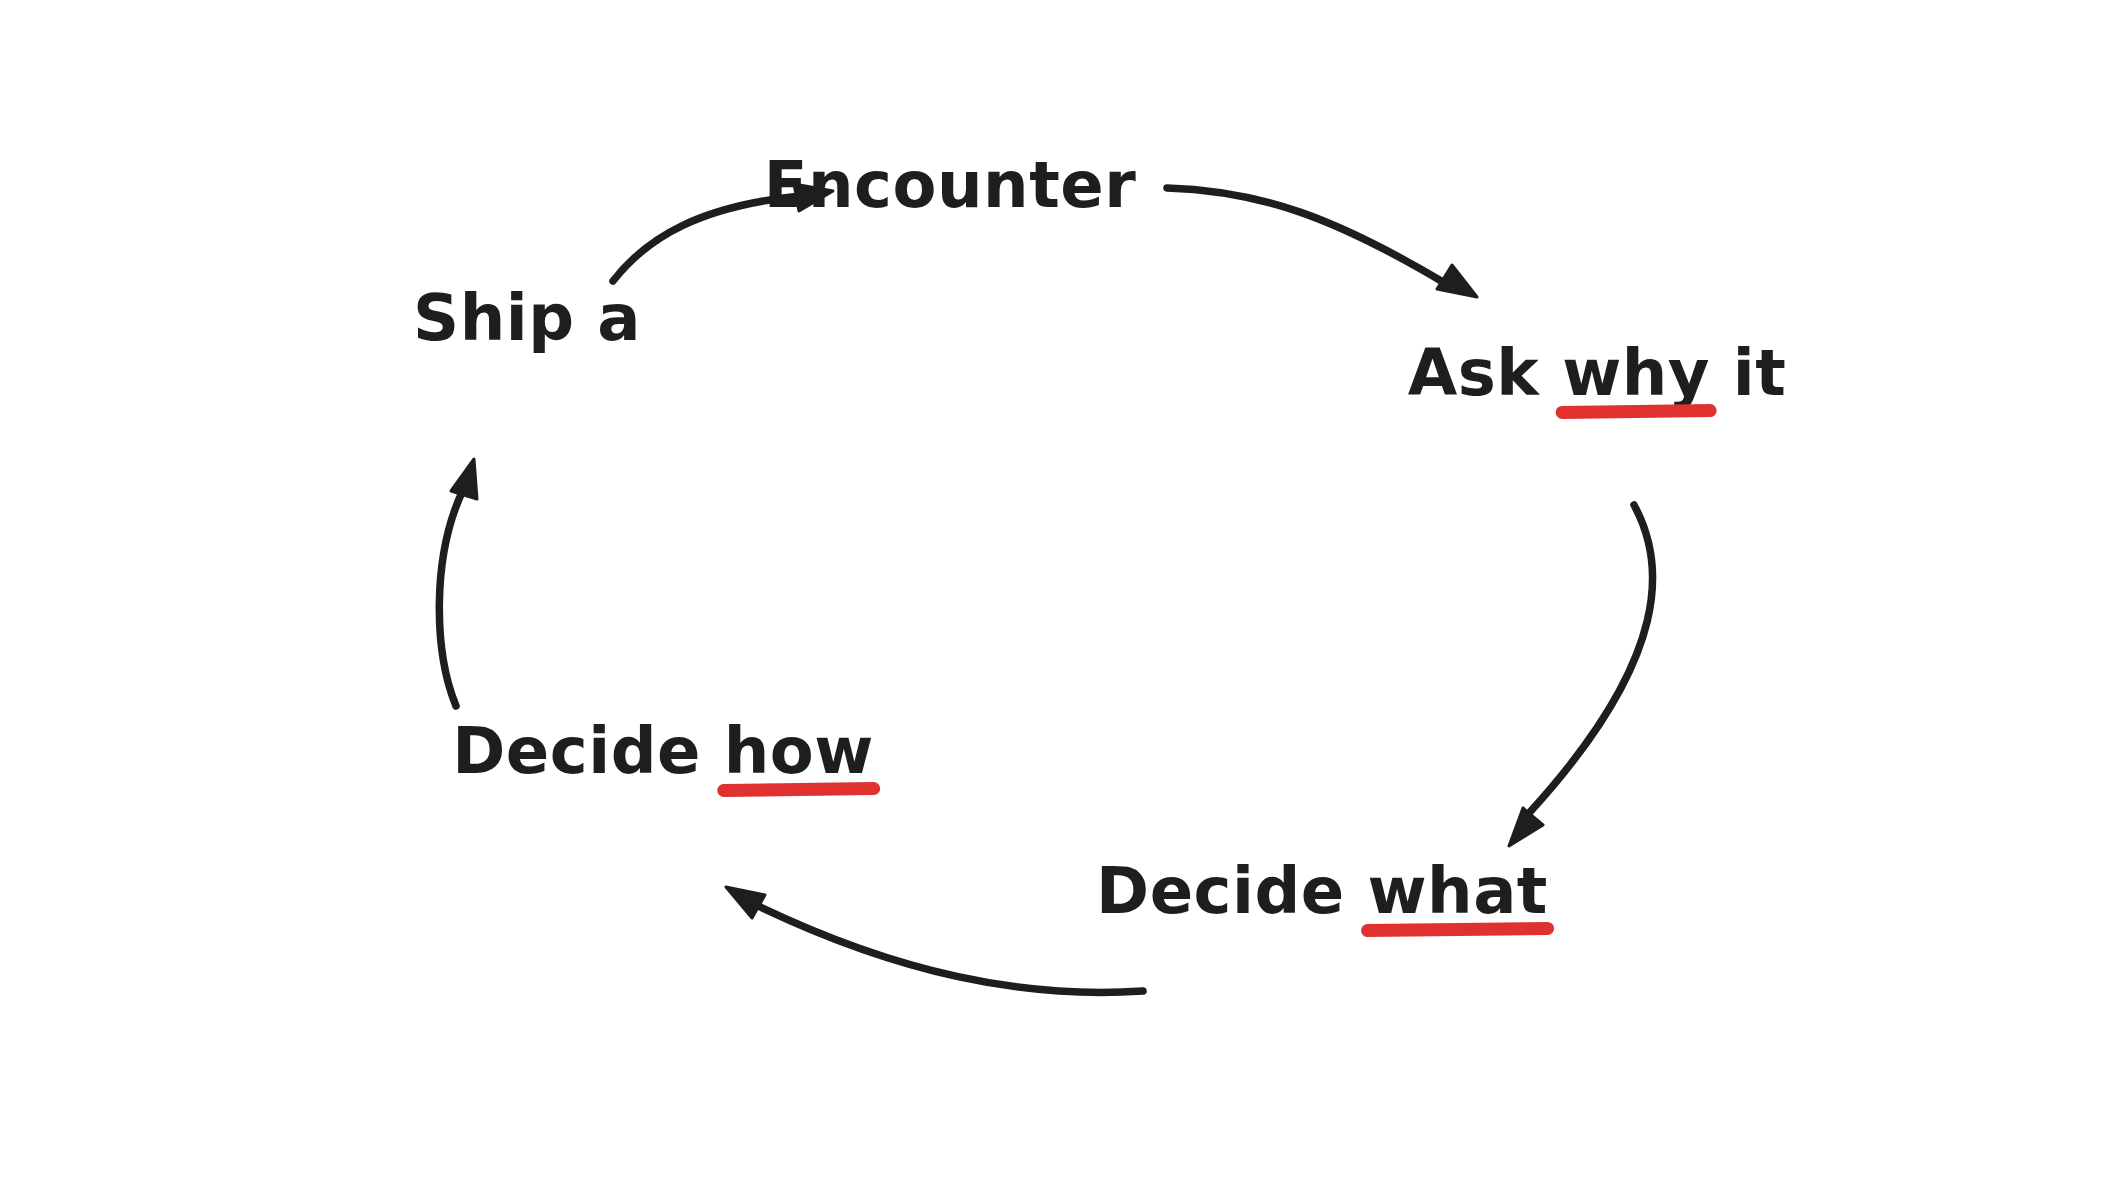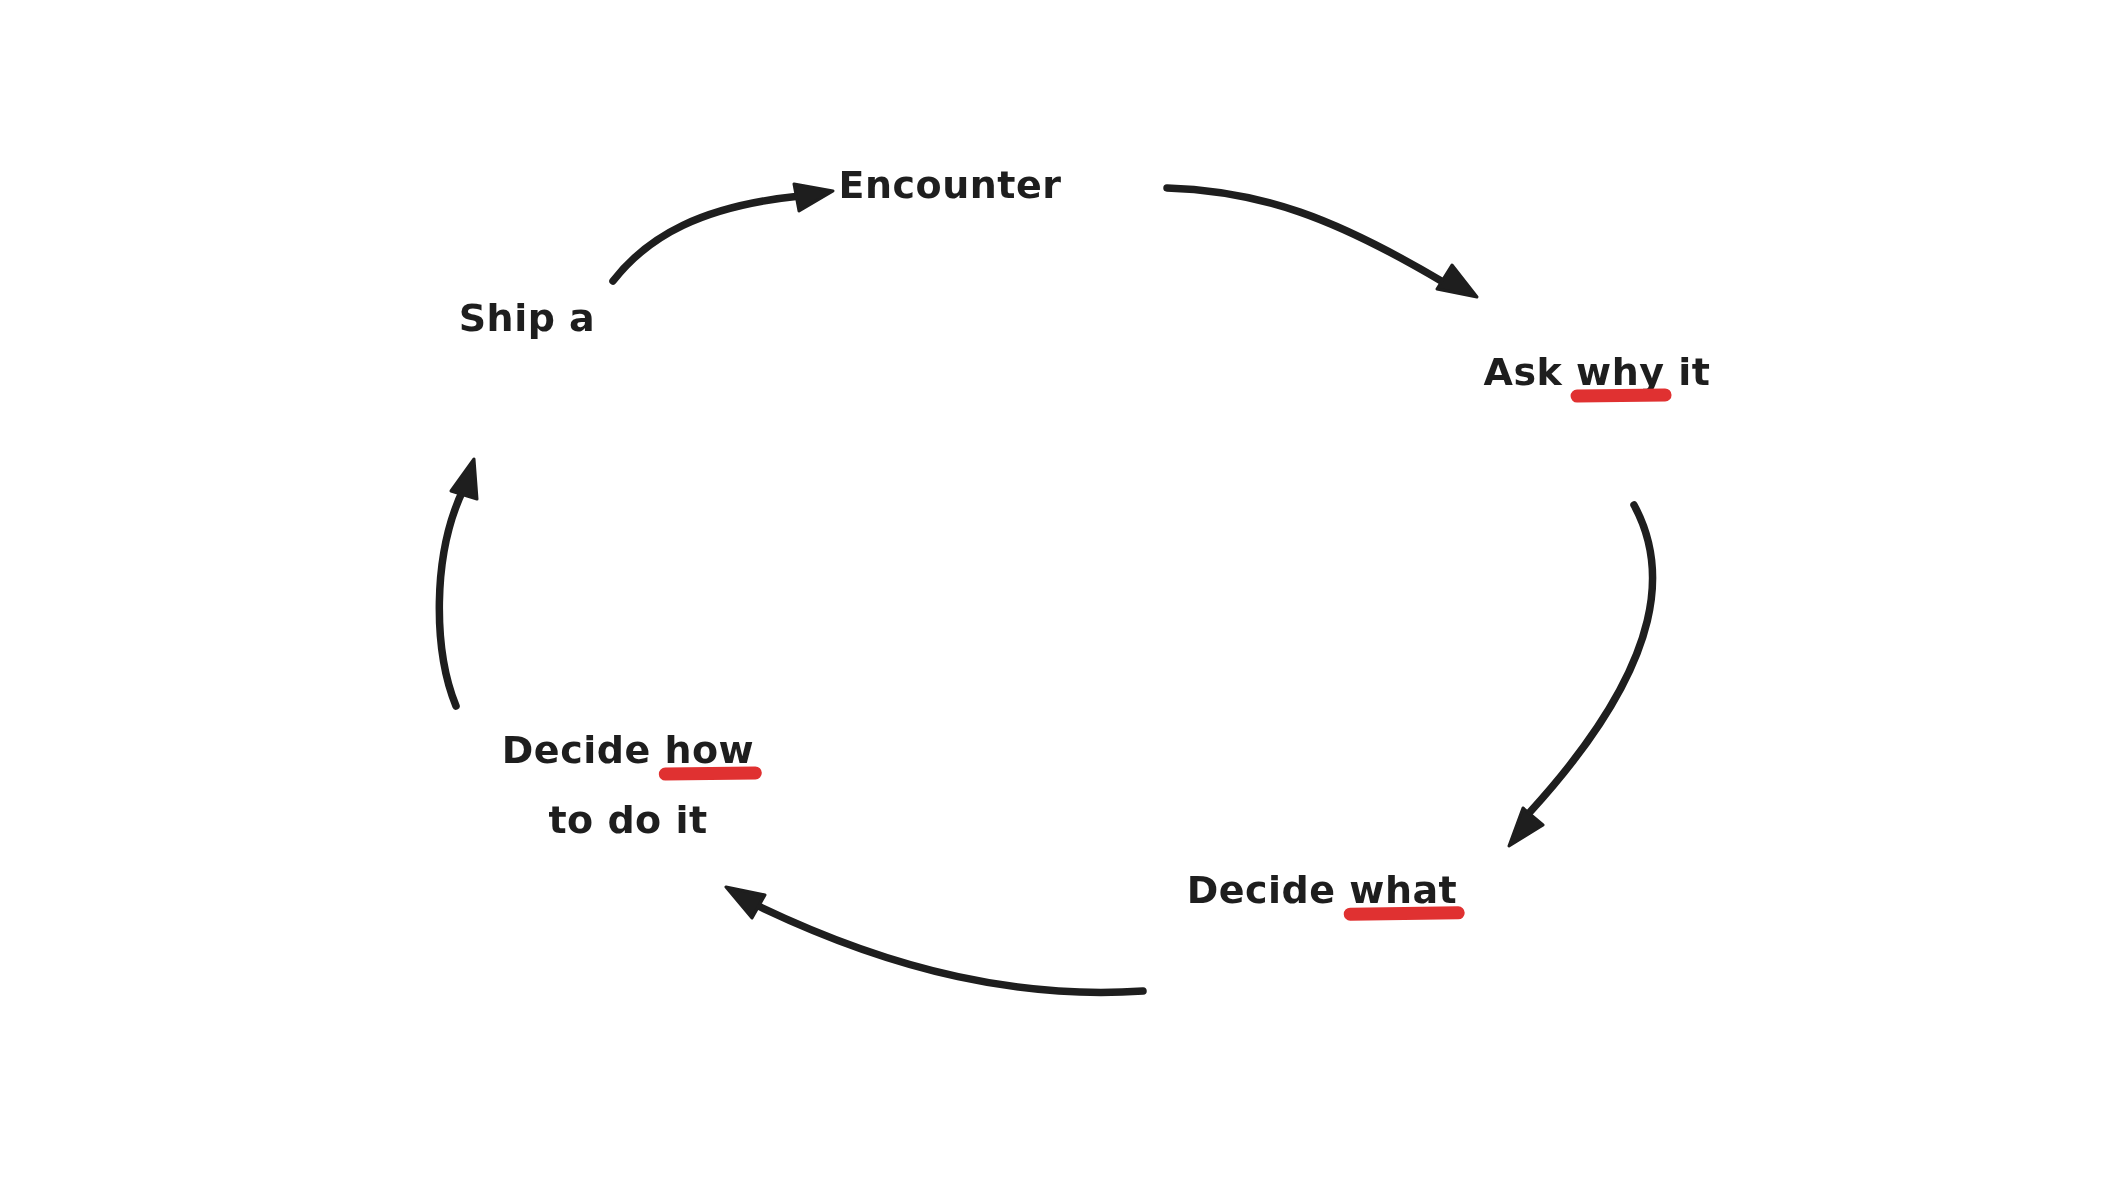--- a/index.html
+++ b/index.html
@@ -27,21 +27,21 @@
   .arrow-layer path.head {
     fill: #1e1e1e;
     stroke: #1e1e1e;
     stroke-width: 3;
     stroke-linejoin: round;
   }
   .node {
     position: absolute;
     transform: translateX(-50%);
     text-align: center;
-    font-size: 38px;
+    font-size: 64px;
     font-weight: 600;
     line-height: 70px;
     white-space: nowrap;
     letter-spacing: 0.5px;
   }
   .u {
     position: relative;
     display: inline-block;
     line-height: 1.15;
     text-align: right;
@@ -91,22 +91,21 @@
   </div>
 
   <div class="node" style="left:1597px; top:337px">
     <div class="line"><span>Ask </span><span class="u">why</span><span> it</span></div>
   </div>
 
   <div class="node" style="left:1322px; top:855px">
     <div class="line"><span>Decide </span><span class="u">what</span></div>
   </div>
 
-  <div class="node" style="left:628px; top:715px">
+  <div class="node" style="left:663px; top:715px">
     <div class="line"><span>Decide </span><span class="u">how</span></div>
-    <div class="line">to do it</div>
   </div>
 
   <div class="node" style="left:527px; top:283px">
     <div class="line">Ship a</div>
   </div>
 
 </div>
 
 </body></html>

